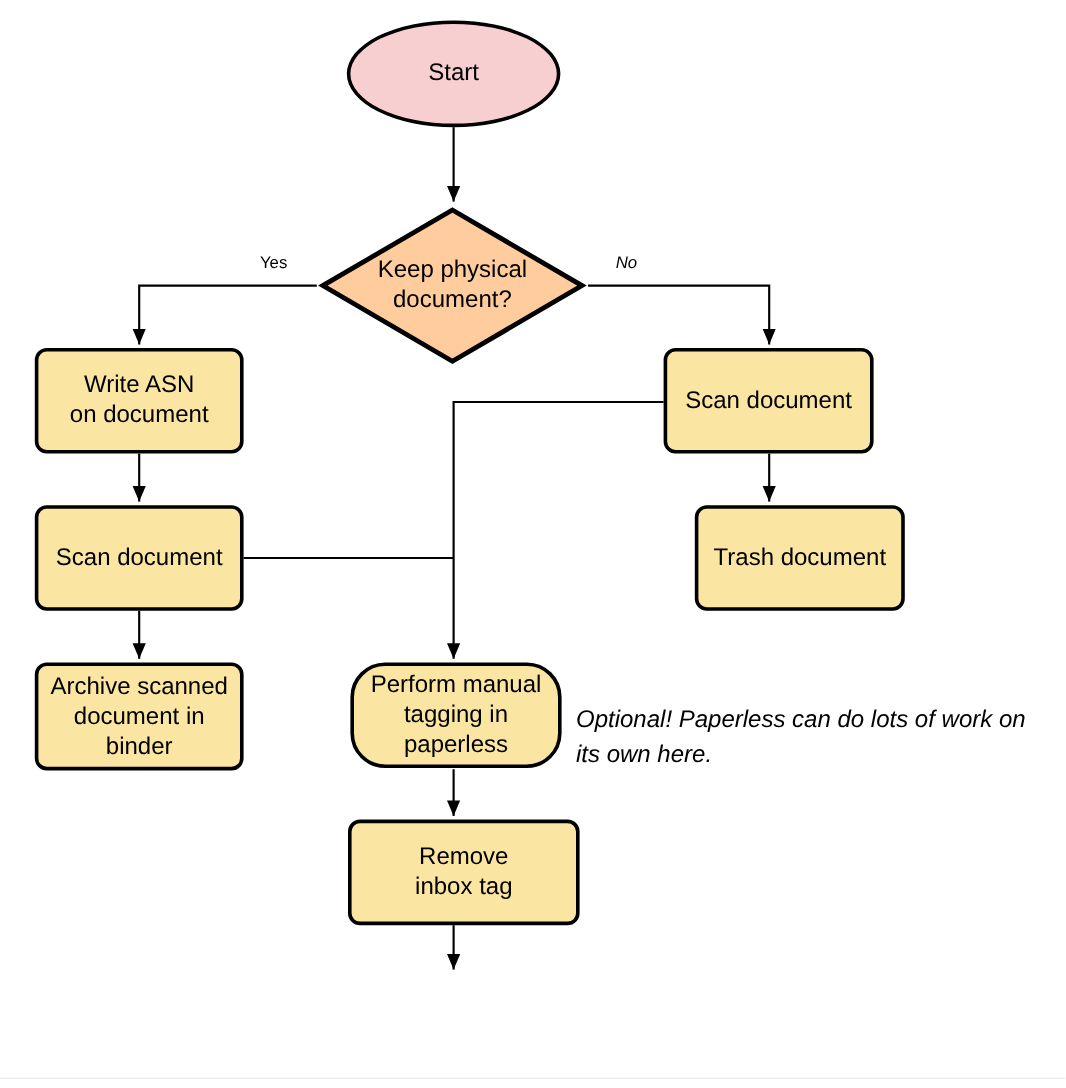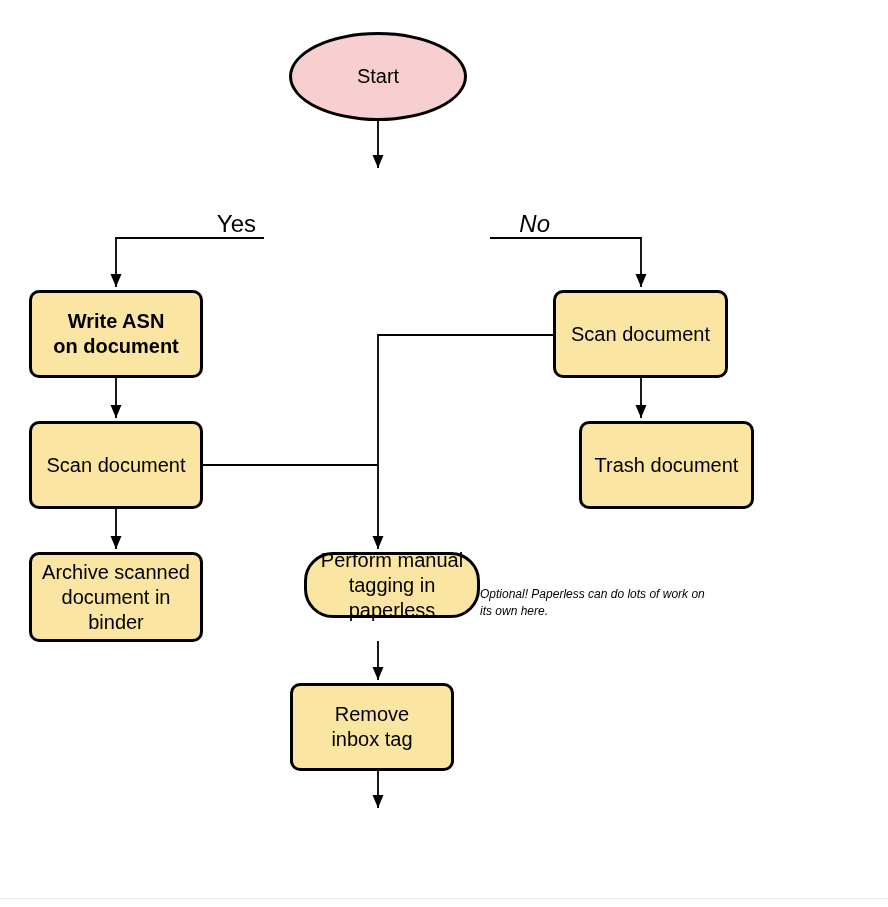--- a/index.html
+++ b/index.html
@@ -61,53 +61,53 @@
   .decision .shape polygon {
     fill: var(--decision-fill, #ffcc9e);
     stroke: var(--stroke, #000);
     stroke-width: 4;
   }
   .decision .nlabel {
     position: relative;
   }
   .edge-label {
     position: absolute;
-    font-size: 24px;
-    text-align: right;
+    font-size: 14px;
+    text-align: center;
   }
   .yes-label { left: 200px; top: 210px; width: 56px; }
   .no-label  { left: 494px; top: 210px; width: 56px; font-style: italic; }
   .annotation {
     position: absolute;
     left: 480px;
     top: 586px;
     width: 408px;
-    font-size: 12px;
+    font-size: 20px;
     font-style: italic;
     line-height: 1.45;
     white-space: pre-line;
   }
   .bottom-rule {
     position: absolute;
     left: 0;
     top: 898px;
     width: 888px;
     height: 1px;
     background: var(--bottom-rule, #e9e9e9);
   }
   
-  .n-start        { left: 289px; top: 32px;  width: 178px; height: 89px; }
+  .n-start        { left: 289px; top: 17px;  width: 178px; height: 89px; }
   .n-decision     { left: 264px; top: 171px; width: 226px; height: 134px; }
-  .n-write-asn    { left: 29px;  top: 290px; width: 174px; height: 88px; font-weight: bold; }
+  .n-write-asn    { left: 29px;  top: 290px; width: 174px; height: 88px; }
   .n-scan-left    { left: 29px;  top: 421px; width: 174px; height: 88px; }
   .n-archive      { left: 29px;  top: 552px; width: 174px; height: 90px; }
   .n-scan-right   { left: 553px; top: 290px; width: 175px; height: 88px; }
   .n-trash        { left: 579px; top: 421px; width: 175px; height: 88px; }
-  .n-tagging      { left: 304px; top: 552px; width: 176px; height: 66px; border-radius: 29px; }
-  .n-remove-inbox { left: 290px; top: 683px; width: 164px; height: 88px; }
+  .n-tagging      { left: 292px; top: 552px; width: 176px; height: 88px; border-radius: 29px; }
+  .n-remove-inbox { left: 290px; top: 683px; width: 193px; height: 88px; }
   .n-end          { left: 289px; top: 811px; width: 178px; height: 86px; }
 </style>
 </head>
 <body>
 
 <div class="canvas">
 
   <svg class="edges" width="888" height="907" viewBox="0 0 888 907">
     <defs>
       <marker id="arrow" markerUnits="userSpaceOnUse" markerWidth="16" markerHeight="14" refX="13" refY="5.5" orient="auto">
@@ -123,20 +123,27 @@
     <path class="line" d="M553,335 L378,335 L378,549" marker-end="url(#arrow)"></path>
     <path class="line" d="M203,465 L378,465"></path>
     <path class="line" d="M378,641 L378,680" marker-end="url(#arrow)"></path>
     <path class="line" d="M378,771 L378,808" marker-end="url(#arrow)"></path>
   </svg>
 
   <div class="node ellipse n-start">
     <span class="nlabel">Start</span>
   </div>
 
+  <div class="node decision n-decision">
+    <svg class="shape" width="226" height="134" viewBox="0 0 226 134">
+      <polygon points="113,4 221,67 113,130 5,67"></polygon>
+    </svg>
+    <span class="nlabel">Keep physical
+document?</span>
+  </div>
 
   <div class="node box n-write-asn">
     <span class="nlabel">Write ASN
 on document</span>
   </div>
 
   <div class="node box n-scan-left">
     <span class="nlabel">Scan document</span>
   </div>
 

